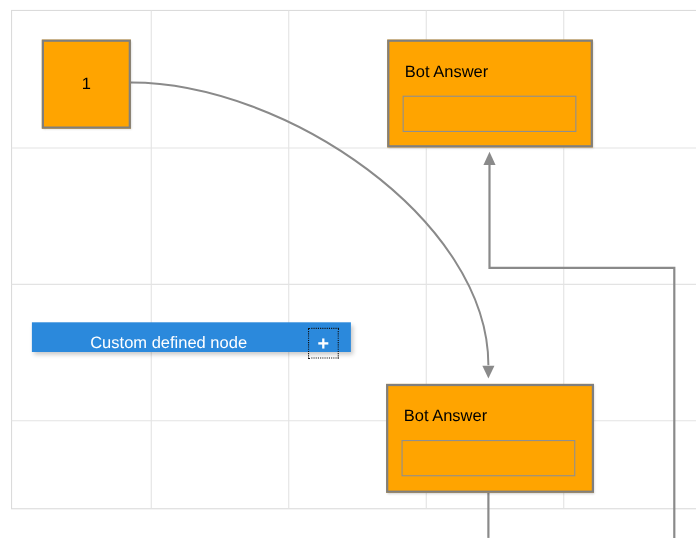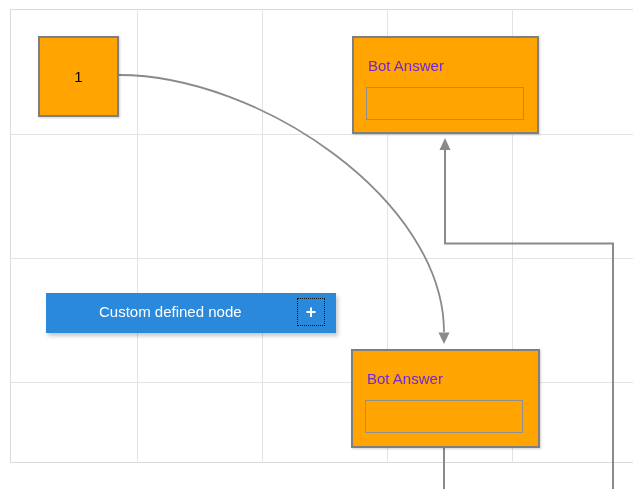--- a/index.html
+++ b/index.html
@@ -20,36 +20,35 @@
     box-shadow:1px 1px 2px rgba(0,0,0,0.18);
   }
   .answer-node{
     background:#FFA400;border:2px solid #7f7f7f;
     box-shadow:1px 1px 2px rgba(0,0,0,0.18);
   }
   .answer-top{left:352px;top:36px;width:187px;height:98px;}
   .answer-bottom{left:351px;top:349px;width:189px;height:99px;}
   .answer-title{
     position:absolute;left:14px;top:19px;
-    font-size:15px;color:#6d28d9;white-space:nowrap;
+    font-size:15px;color:#000000;white-space:nowrap;
   }
   .answer-input{
     position:absolute;left:12px;top:49px;
     width:158px;height:33px;box-sizing:border-box;
     background:transparent;border:1px solid #8f8f8f;
     font-size:14px;color:#000;padding:0 4px;outline:none;
   }
   .custom-node{
-    left:29px;top:293px;width:290px;height:40px;
+    left:29px;top:293px;width:290px;height:27px;
     background:#2b89dc;color:#fff;
     font-size:15px;line-height:38px;
     padding-left:53px;box-sizing:border-box;
     box-shadow:2px 3px 4px rgba(0,0,0,0.22);
     white-space:nowrap;
-    margin-left:17px;
   }
   .plus-icon{
     position:absolute;left:251px;top:5px;
     width:28px;height:28px;box-sizing:border-box;
     border:1px dotted #111;
     display:flex;align-items:center;justify-content:center;
     font-size:18px;font-weight:600;color:#fff;line-height:1;
     cursor:pointer;
   }
 </style>

